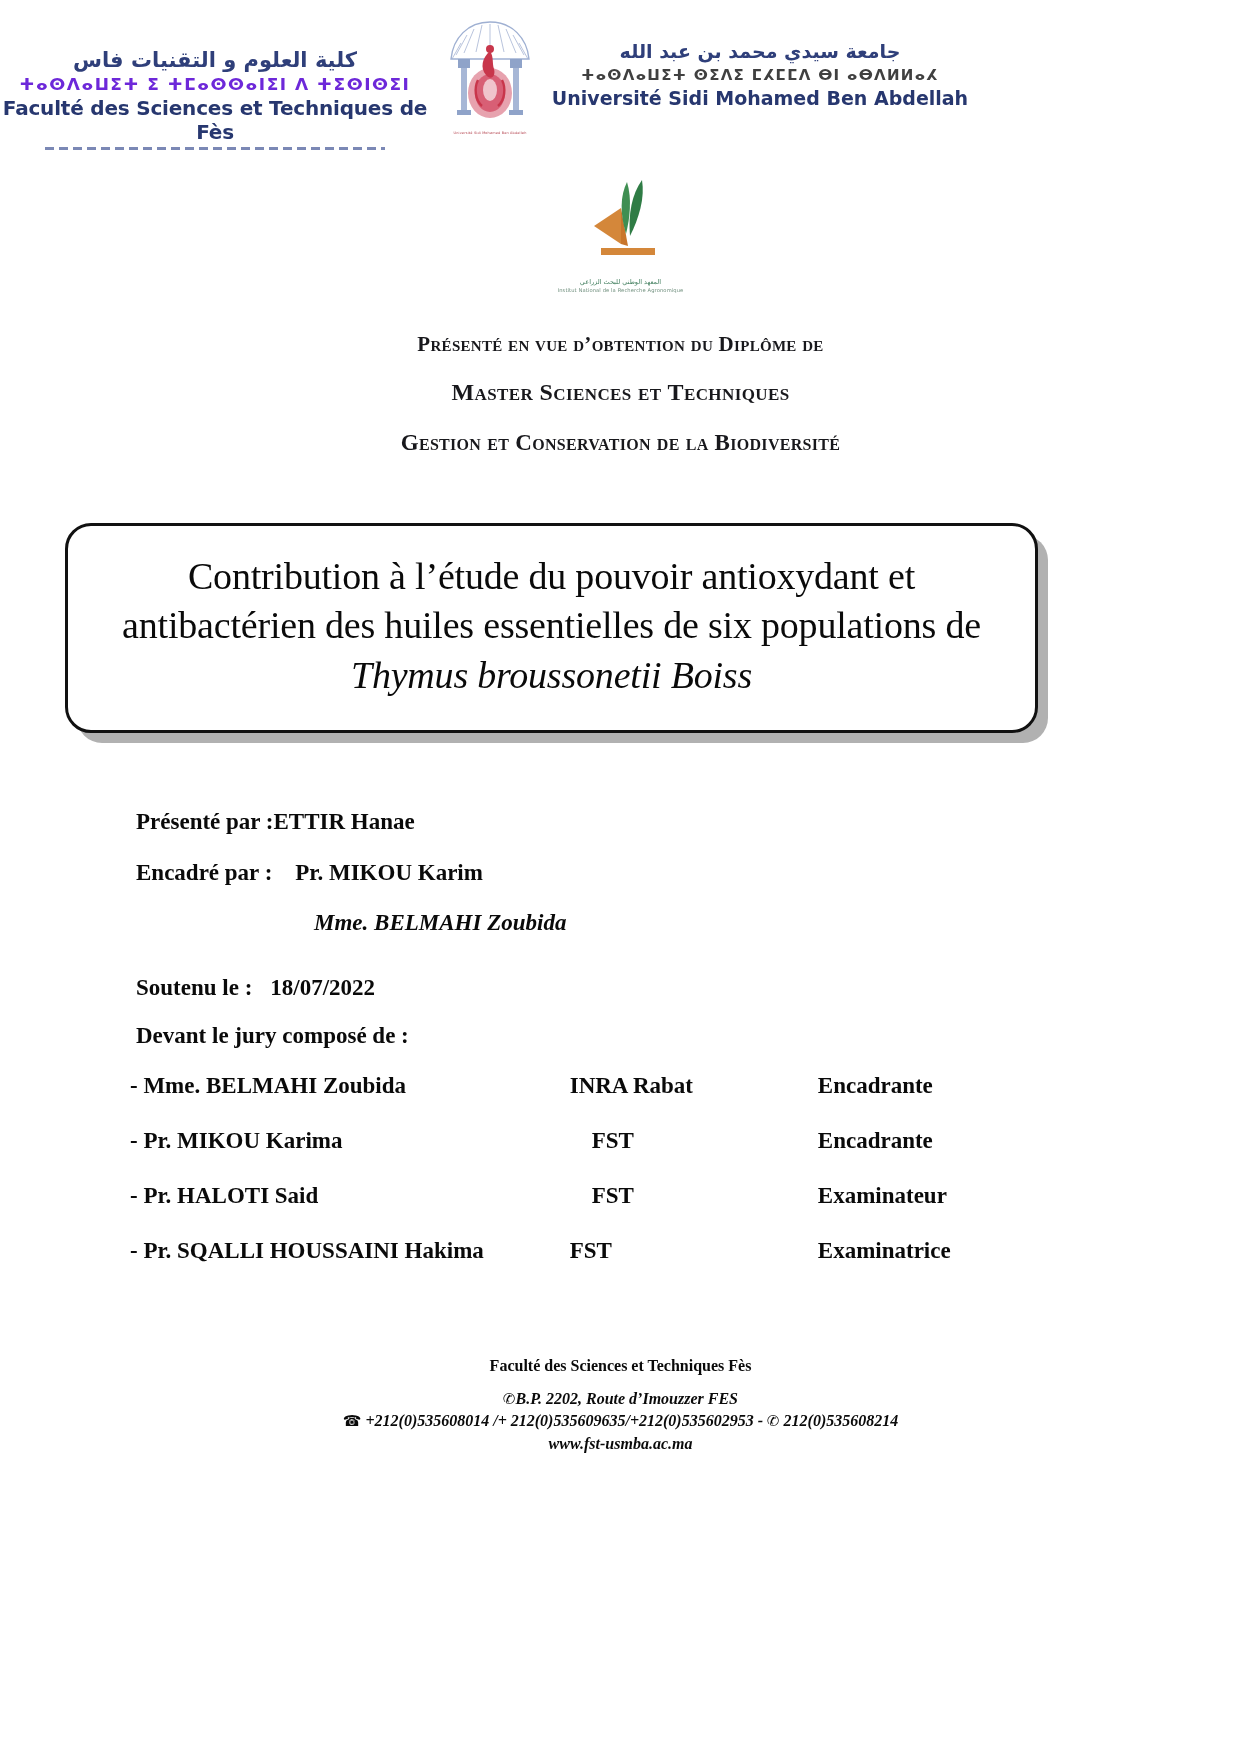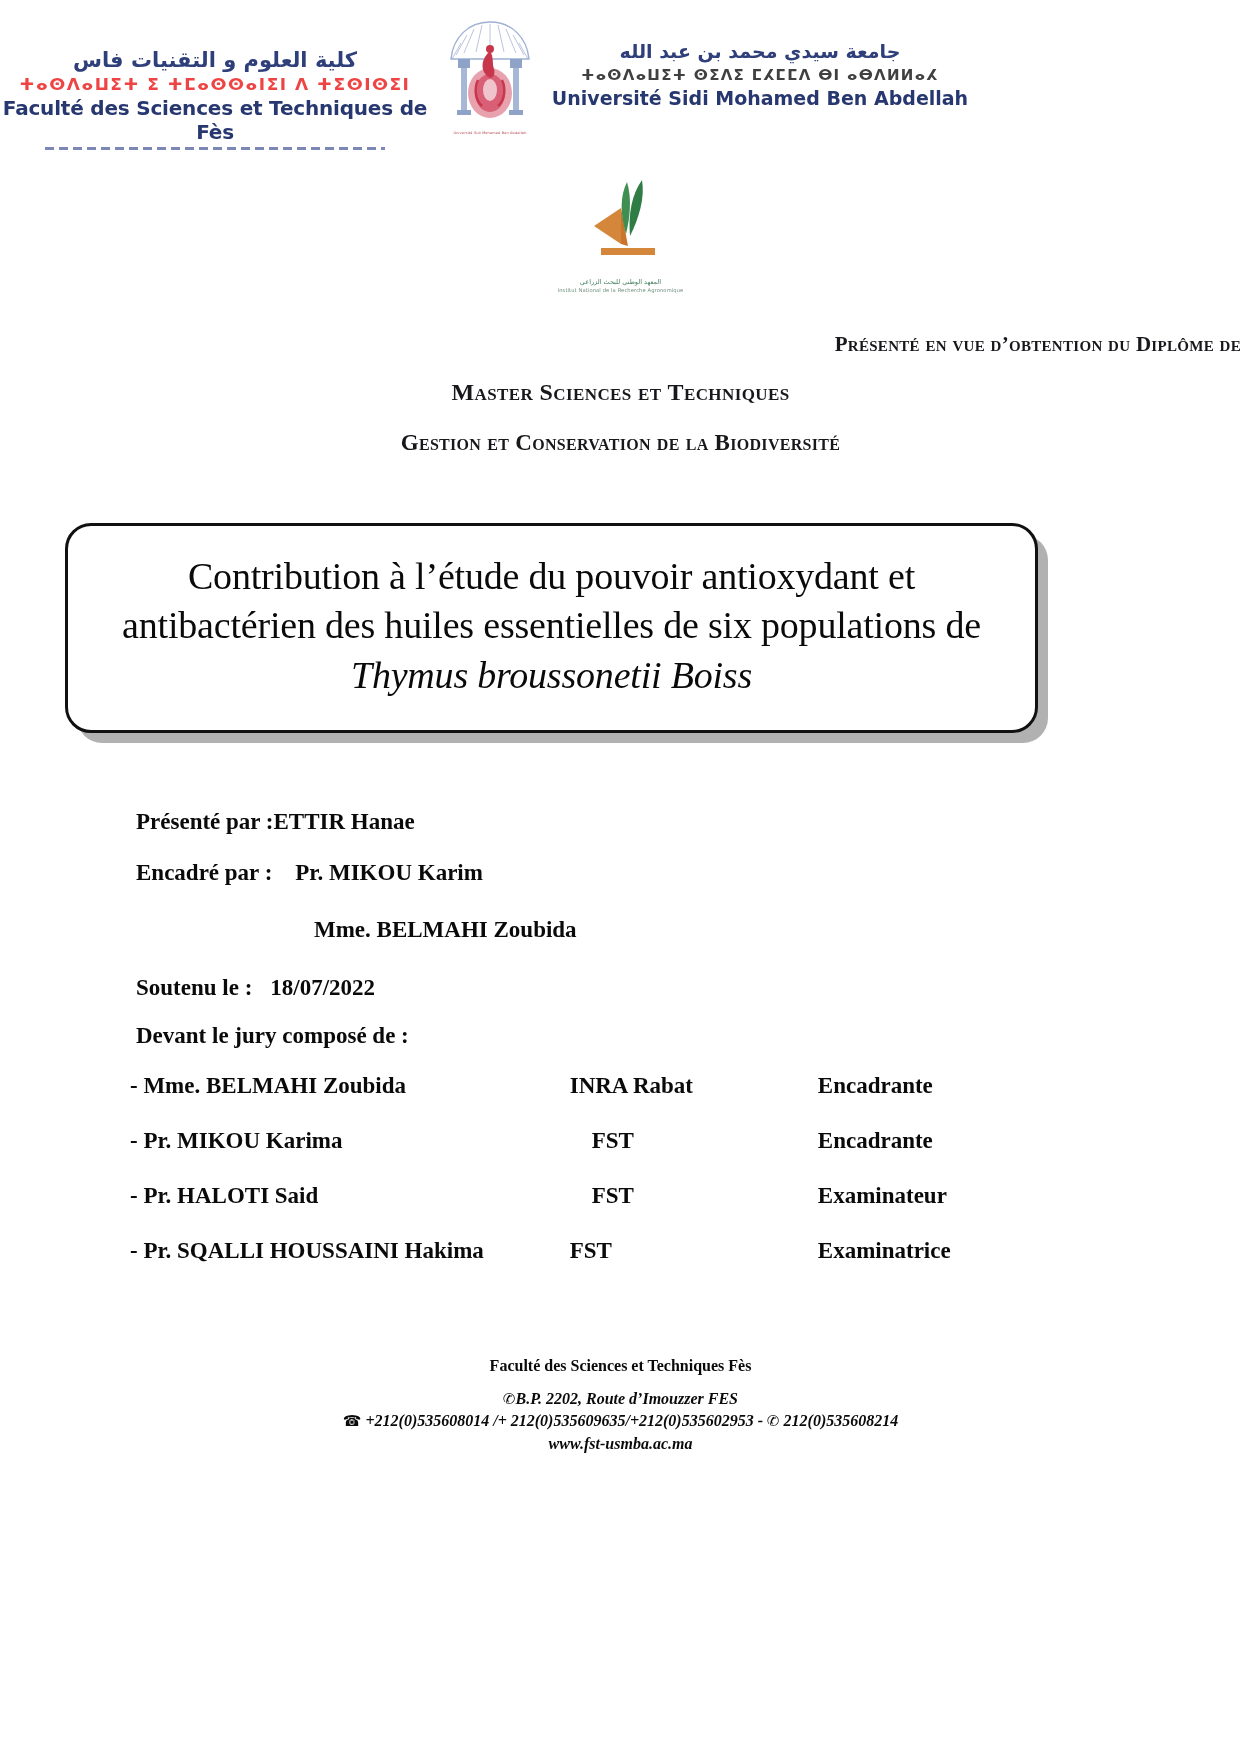--- a/index.html
+++ b/index.html
@@ -43,21 +43,21 @@
     letter-spacing: 0.5px;
     line-height: 1.15;
     direction: rtl;
   }
   .fst-tifinagh {
     font-size: 17px;
     font-weight: bold;
     letter-spacing: 1.5px;
     line-height: 1.2;
     margin-top: 2px;
-    color: #ef4444;
+    color: #6d28d9;
   }
   .fst-fr {
     font-size: 20px;
     font-weight: bold;
     letter-spacing: -0.2px;
     line-height: 1.2;
     margin-top: 1px;
     color: #27376f;
   }
   .fst-rule {
@@ -159,21 +159,21 @@
     top: 312px;
     left: 0;
     width: 1241px;
     text-align: center;
     font-family: "Liberation Serif", serif;
     font-weight: bold;
     font-variant: small-caps;
     color: #18181c;
   }
   .dip-line1 { font-size: 26px; letter-spacing: 0.4px; }
-  .dip-line2 { font-size: 21px; letter-spacing: 0.3px; margin-top: 20px; text-align: right; }
+  .dip-line2 { font-size: 21px; letter-spacing: 0.3px; margin-top: 20px; }
   .dip-line3 { font-size: 24px; letter-spacing: 0.4px; margin-top: 22px; }
   .dip-line4 { font-size: 23px; letter-spacing: 0.3px; margin-top: 24px; }
 
   
   .title-box {
     position: absolute;
     top: 523px;
     left: 65px;
     width: 973px;
     box-sizing: border-box;
@@ -361,21 +361,21 @@
 
   <div class="title-box">
     <div class="title-text"><span>Contribution à l’étude du pouvoir antioxydant et antibactérien des huiles essentielles de six populations de </span><span class="sp">Thymus broussonetii Boiss</span></div>
   </div>
 
   <div class="meta">
     <div class="meta-row"><span class="meta-label">Présenté par : </span><span>ETTIR Hanae</span></div>
     <div class="meta-row">
       <span class="meta-label">Encadré par :</span>
       &nbsp;&nbsp;&nbsp;<span>Pr. MIKOU Karim</span>
-      <div class="meta-enc-line2" style="margin-top:28px;">Mme. BELMAHI Zoubida</div>
+      <div class="meta-enc-line2" style="margin-top:21px;font-style:italic;">Mme. BELMAHI Zoubida</div>
     </div>
   </div>
 
   <div class="defence">
     <div class="def-row"><span>Soutenu le :</span><span class="def-date">18/07/2022</span></div>
     <div class="def-row">Devant le jury composé de :</div>
   </div>
 
   <table class="jury">
     <tbody>

